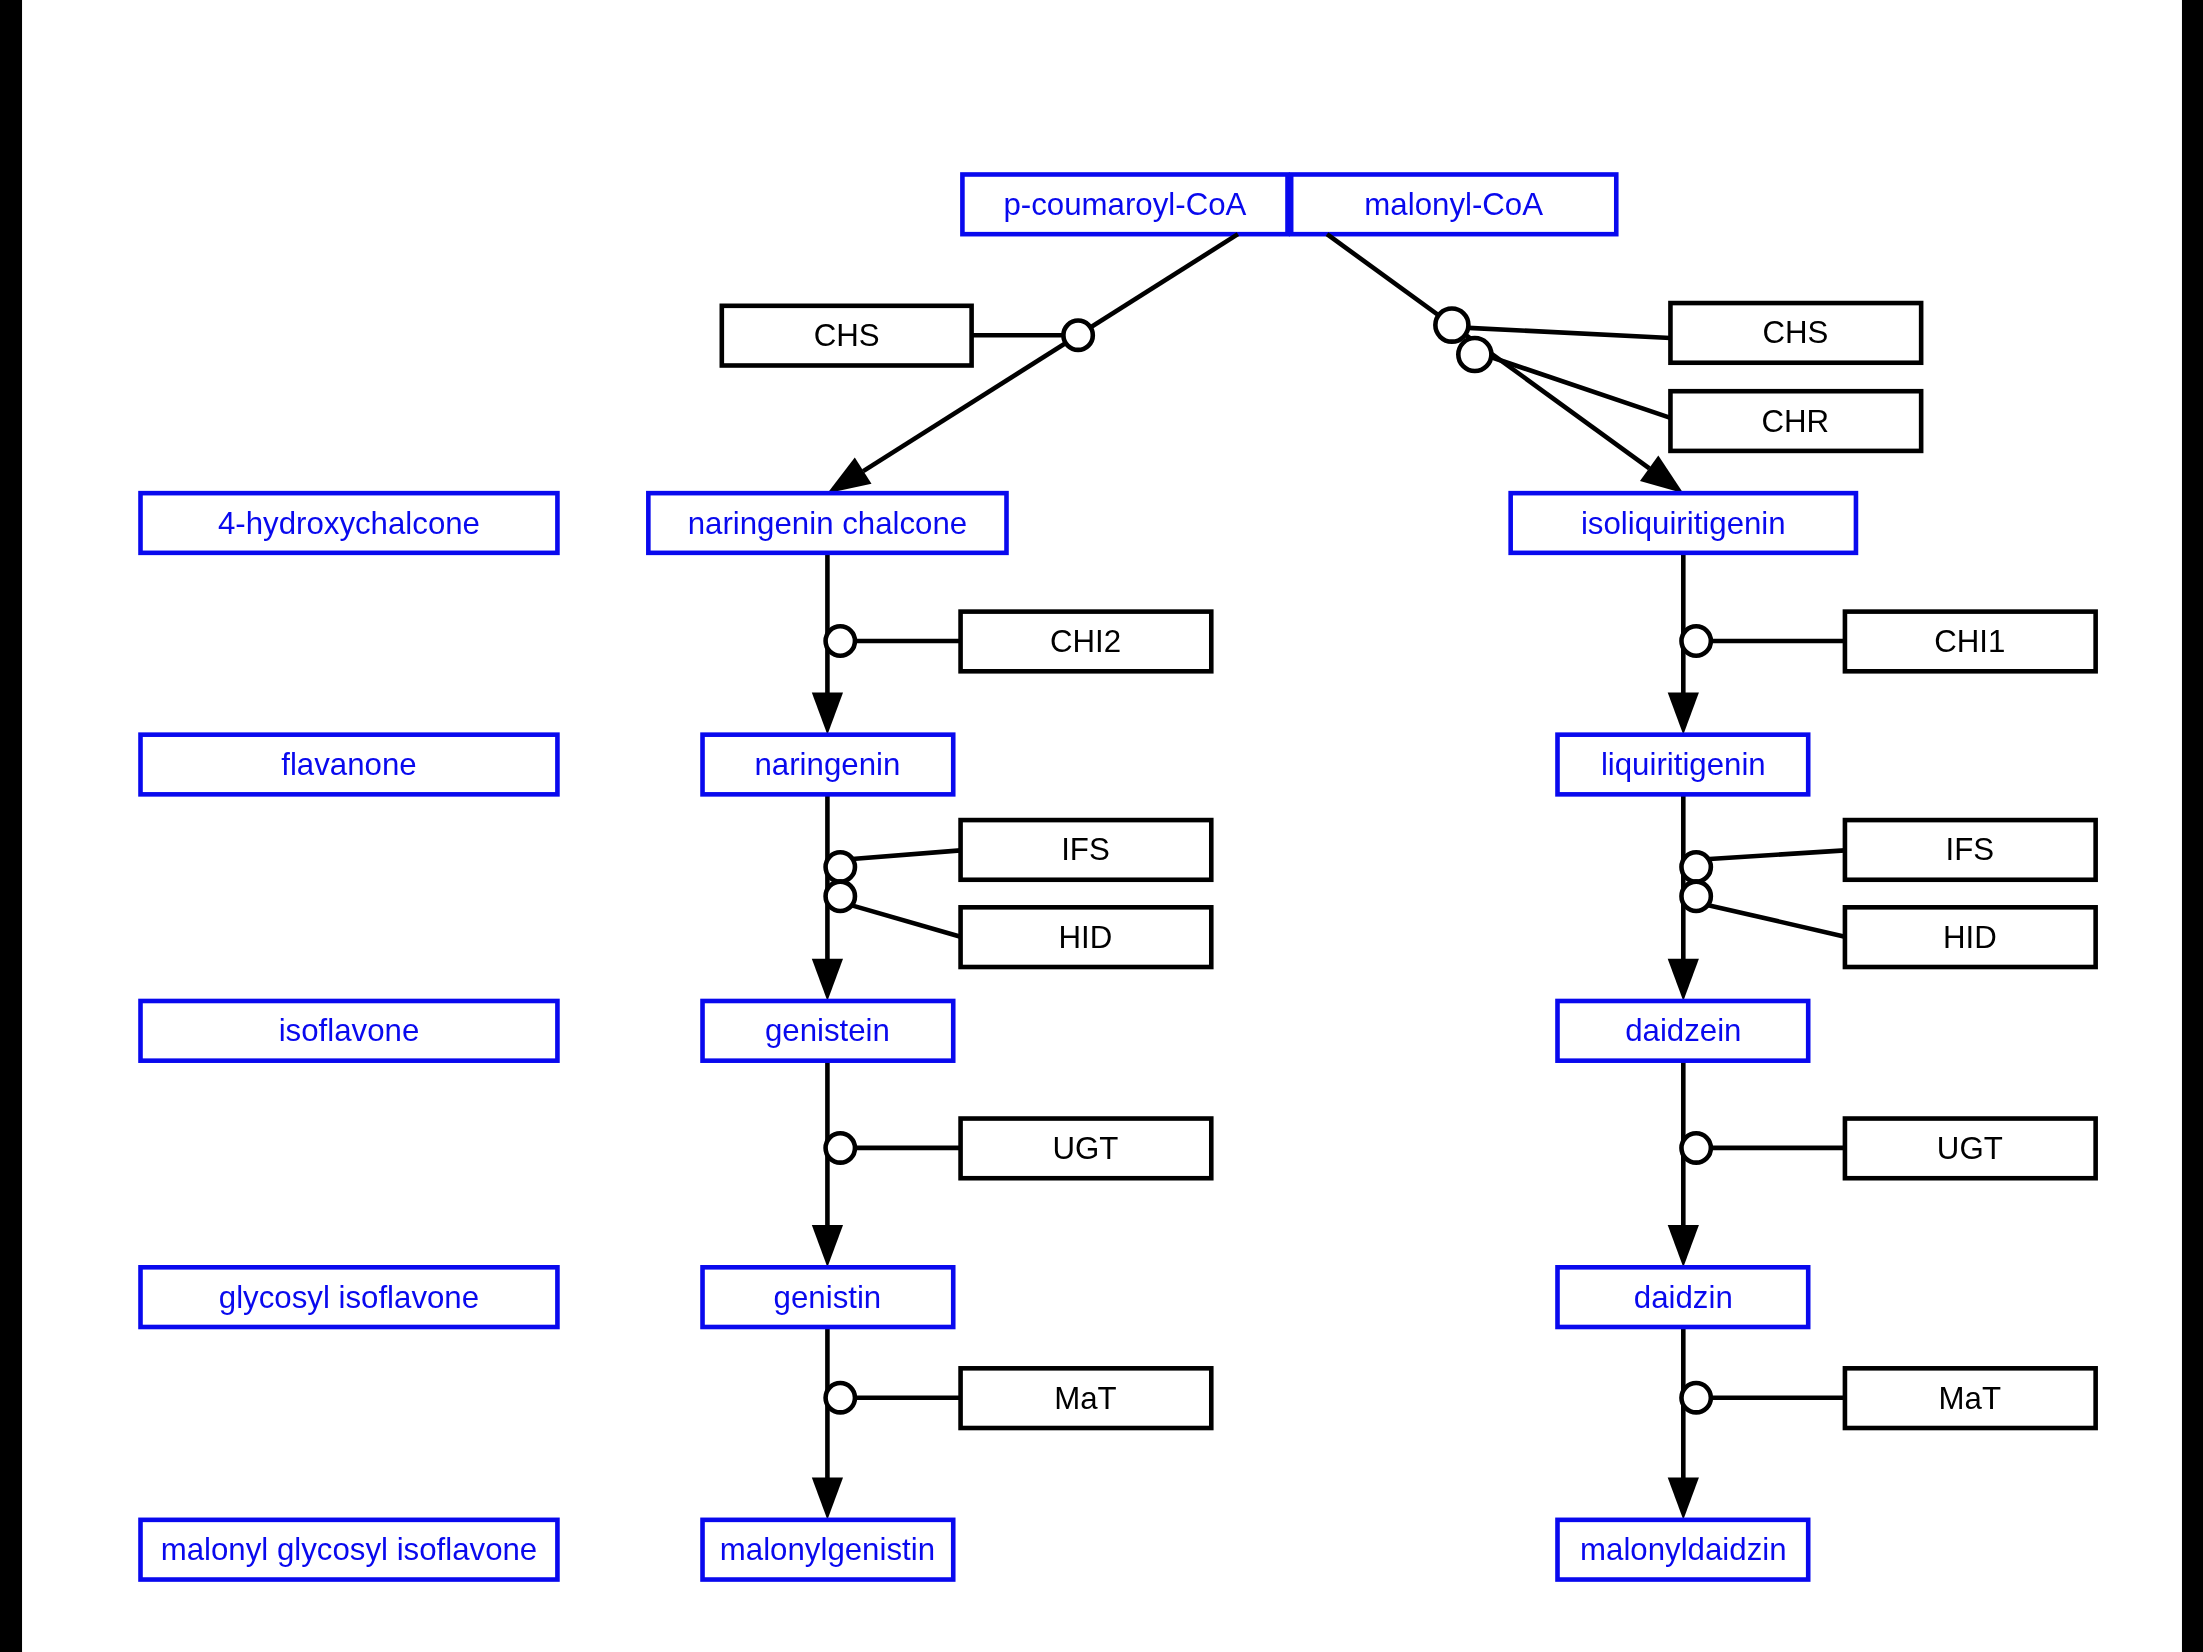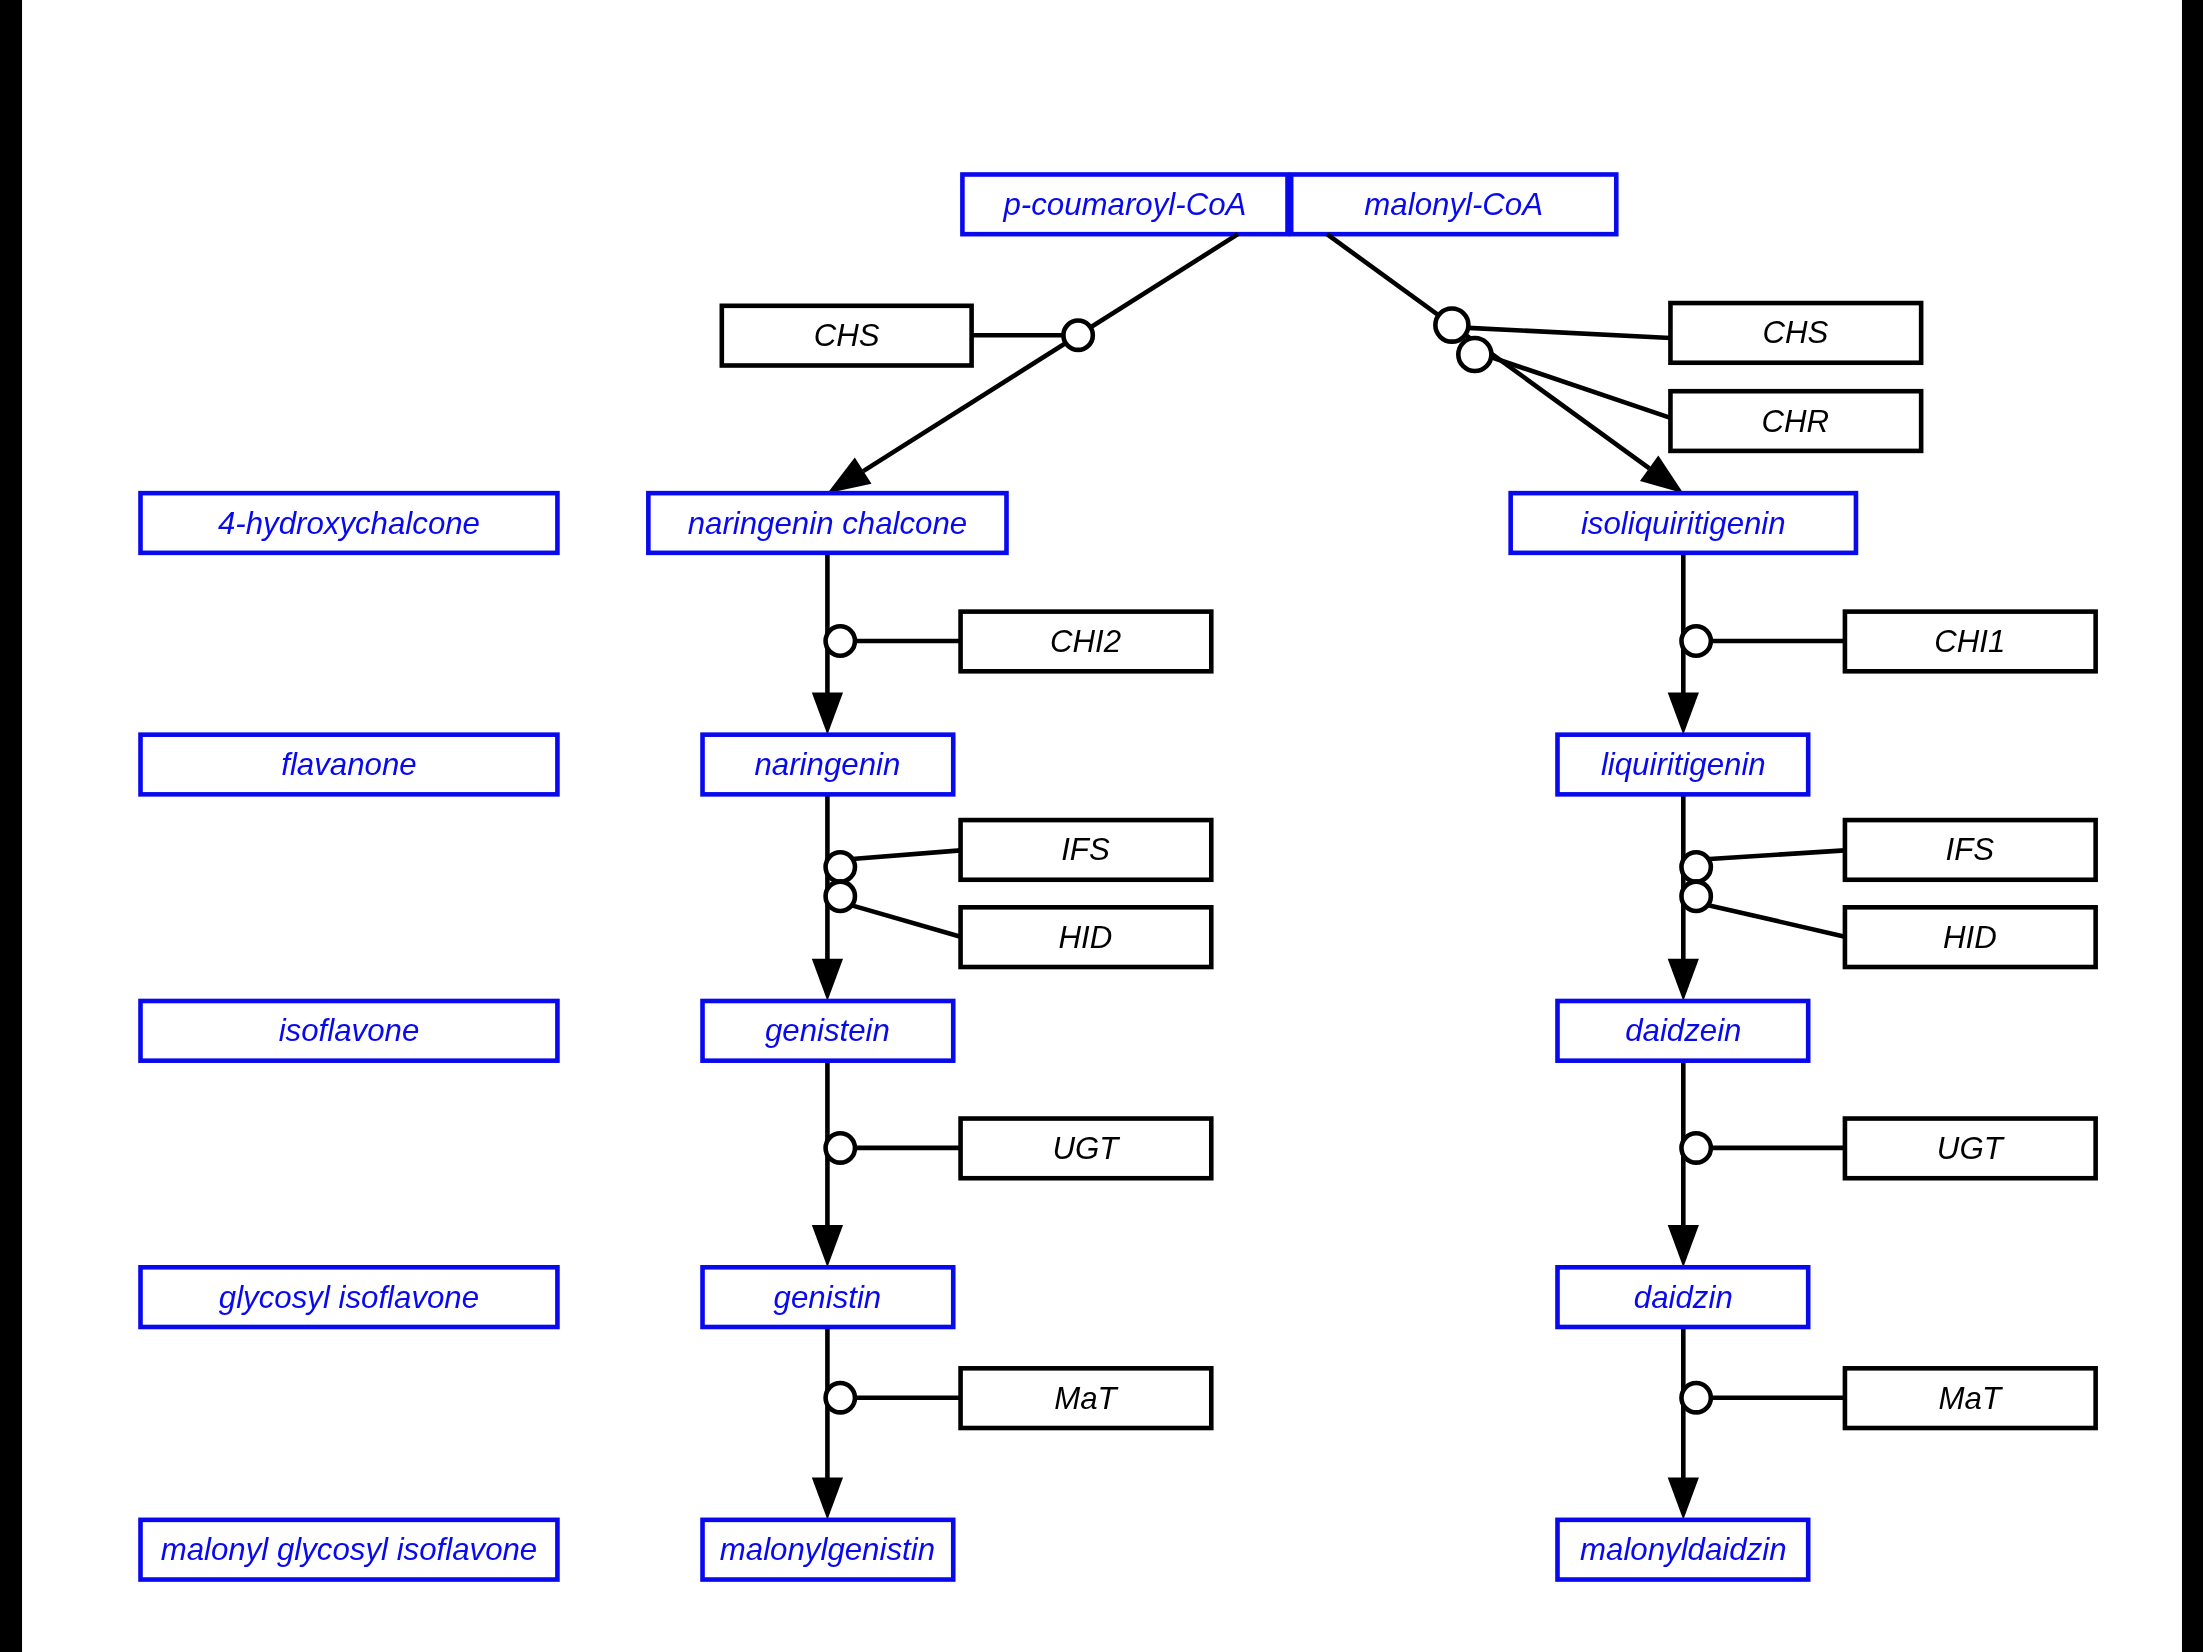--- a/index.html
+++ b/index.html
@@ -4,21 +4,21 @@
 <title>Pathway Diagram</title>
 <style>
   :root{
     --metabolite-blue:#0909ee;
     --enzyme-black:#000000;
     --line:#000000;
     --background:#ffffff;
     --edge-bar:#000000;
   }
   html,body{margin:0;padding:0;background:var(--background);}
-  .stage{width:2192px;height:1653px;position:relative;background:var(--background);font-style:italic;}
+  .stage{width:2192px;height:1653px;position:relative;background:var(--background);}
   svg{display:block;}
   text{
     font-family:"Liberation Sans", sans-serif;
     font-size:34px;
     text-anchor:middle;
   }
   .metab rect{fill:var(--background);stroke:var(--metabolite-blue);stroke-width:5;}
   .metab text{fill:var(--metabolite-blue);}
   .enz rect{fill:var(--background);stroke:var(--enzyme-black);stroke-width:5;}
   .enz text{fill:var(--enzyme-black);}

